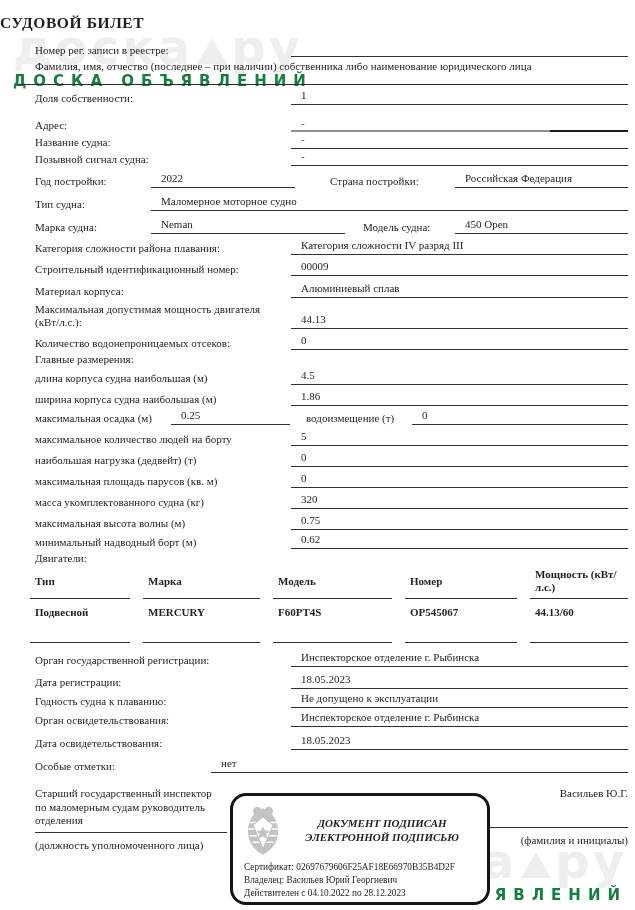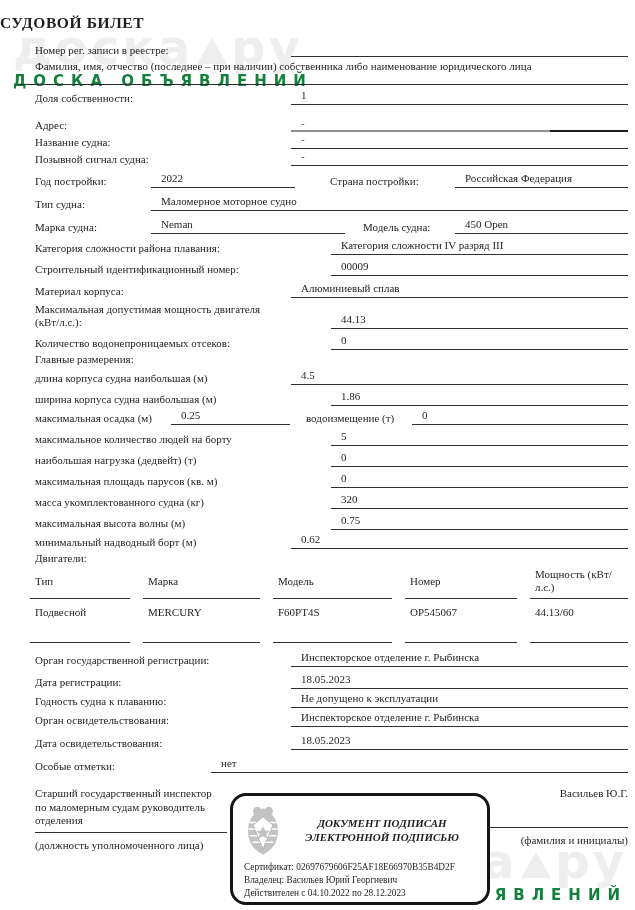--- a/index.html
+++ b/index.html
@@ -11,23 +11,23 @@
   .lbl{flex:none;width:250px;padding-right:6px;}
   .val{flex:1;border-bottom:1.6px solid #2f2f2f;padding:0 4px 2px 10px;min-height:13px;}
   .fullrow{margin:3px 7px 0 35px;}
   .owner-line{margin:2px 7px 0 18px;border-bottom:1.8px solid #2b2b2b;height:9px;}
   .w110{width:110px;}.w130{width:130px;}.w170{width:170px;}
   .vf130{flex:0 0 130px;}.vf180{flex:0 0 180px;}.vf105{flex:0 0 105px;}
   .lbl2{flex:none;box-sizing:border-box;padding-right:4px;}
   .l2a{width:160px;padding-left:35px;}.l2b{width:110px;padding-left:18px;}.l2c{width:122px;padding-left:16px;}
   .val-addr{border-bottom:none;background:linear-gradient(to right,#8f8f8f 0%,#8f8f8f 77%,#1d1d1d 77%) bottom/100% 2px no-repeat;color:#555;}
   .dash{color:#444;}
-  .mt1{margin-top:1px;}.mt3{margin-top:3px;}.mt5{margin-top:5px;gap:40px;}.mt6{margin-top:6px;}
+  .mt1{margin-top:1px;}.mt3{margin-top:3px;}.mt5{margin-top:5px;}.mt6{margin-top:6px;}
   .mt7{margin-top:7px;}.mt8{margin-top:8px;}.mt12{margin-top:12px;}
-  .eng{display:grid;grid-template-columns:100px 117px 119px 112px 1fr;column-gap:13px;margin:1px 7px 0 30px;}
+  .eng{display:grid;grid-template-columns:100px 117px 119px 112px 1fr;column-gap:13px;margin:1px 7px 0 30px;font-weight:bold;}
   .eng-h{border-bottom:1.6px solid #2f2f2f;min-height:30px;display:flex;flex-direction:column;justify-content:center;padding:0 2px 2px 5px;}
   .eng-v{padding:7px 2px 2px 5px;}
   .eng-e{border-bottom:1.6px solid #2f2f2f;height:15px;margin-top:6px;}
   .sig{position:relative;height:146px;margin-top:12px;}
   .sig-left{position:absolute;left:35px;top:2px;width:192px;line-height:13.5px;}
   .sig-left .uline{border-bottom:1.5px solid #2f2f2f;height:4px;}
   .sig-left .cap{margin-top:6px;}
   .sig-right{position:absolute;right:7px;top:2px;width:142px;text-align:right;}
   .sig-right .uline{border-bottom:1.5px solid #2f2f2f;height:27px;}
   .sig-right .cap{margin-top:6px;}

